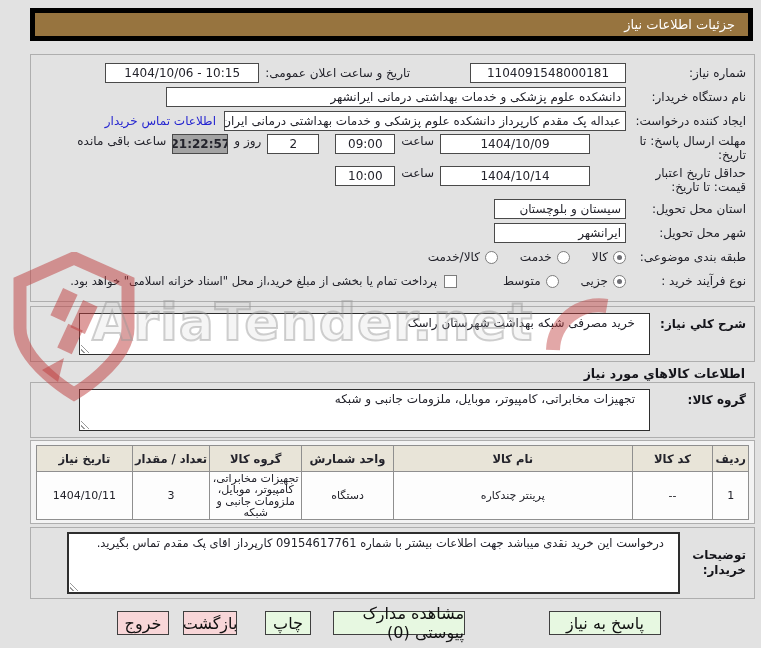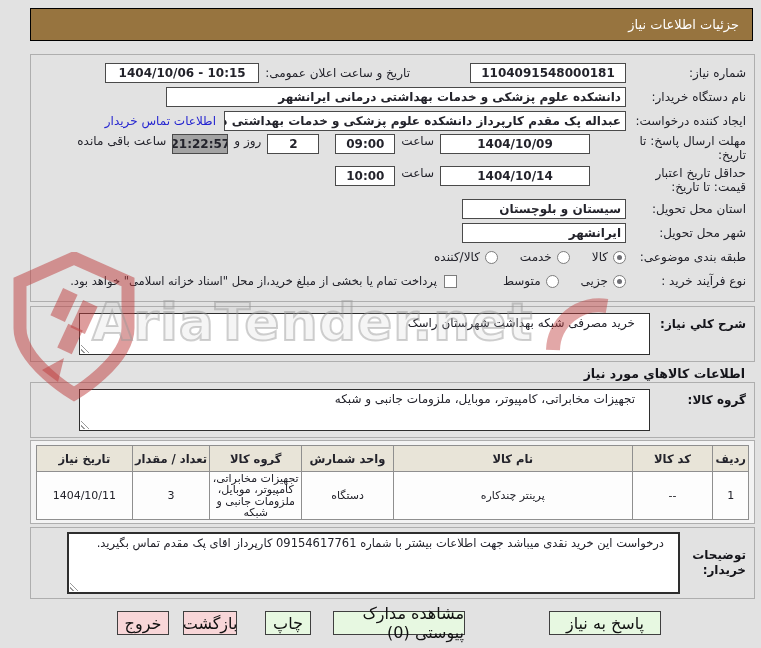--- a/index.html
+++ b/index.html
@@ -7,46 +7,46 @@
   .page {
     position: relative; width: 761px; height: 648px; overflow: hidden;
     background: #e2e2e2; direction: rtl;
     font-family: "DejaVu Sans", sans-serif; font-size: 12px; color: #23232b;
   }
   .ltr { direction: ltr; unicode-bidi: isolate; }
 
   
   .titlebar {
     position: absolute; top: 8px; left: 30px; right: 8px; height: 33px;
-    background: #97743F; border: 1px solid #000000; color: #fff;
+    background: #97743F; border: 5px solid #000000; color: #fff;
     display: flex; align-items: center; padding: 0 13px 0 6px; font-size: 13px;
   }
 
   
   .box { position: absolute; left: 30px; right: 6px; border: 1px solid #aeaeae; }
   .boxA { top: 54px;  height: 248px; padding: 7px 8px 0 6px; }
   .boxB { top: 306px; height: 56px;  padding: 6px 8px; display: flex; align-items: flex-start; }
   .boxC { top: 382px; height: 56px;  padding: 6px 8px; display: flex; align-items: flex-start; }
   .boxD { top: 440px; height: 84px;  padding: 4px 5px; background: #f3f3f3; }
   .boxE { top: 527px; height: 72px;  padding: 4px 8px; display: flex; align-items: center; }
 
   .row { display: flex; align-items: center; min-height: 22px; margin-bottom: 2px; }
   .row.tall { align-items: flex-start; min-height: 30px; }
   .lblcol { width: 120px; flex: none; line-height: 14px; }
   .lbl2 { white-space: nowrap; }
   .bold { font-weight: bold; color: #14141a; }
 
   .in {
     background: #fff; border: 1px solid #4a4a4a; height: 20px;
     display: flex; align-items: center; justify-content: center;
-    font-size: 12px; overflow: hidden; white-space: nowrap; flex: none; font-weight: bold;
+    font-size: 12px; overflow: hidden; white-space: nowrap; flex: none;
   }
   .in.rightal { justify-content: flex-start; padding: 0 4px; }
   .in.clip { justify-content: flex-start; padding: 0 4px; }
-  .w154{width:154px} .w156{width:156px} .w160{width:164px} .w460{width:460px}
+  .w154{width:154px} .w156{width:156px} .w160{width:132px} .w460{width:460px}
   .w402{width:402px} .w150{width:150px} .w60{width:60px} .w52{width:52px} .w56{width:56px}
   .yellow { background: #a3a3a3; font-weight: bold; }
 
   .link { color: #2525d0; cursor: pointer; white-space: nowrap; margin-right: 8px; }
 
   .radio {
     width: 13px; height: 13px; border-radius: 50%; background: #fff;
     border: 1px solid #7d7d7d; flex: none; position: relative; margin-left: 5px;
   }
   .radio.sel::after {
@@ -166,21 +166,21 @@
       <span class="in w160 rightal">ایرانشهر</span>
     </div>
 
     <div class="row">
       <span class="lblcol">طبقه بندی موضوعی:</span>
       <span class="radio sel"></span>
       <span class="radio-lbl">کالا</span>
       <span class="radio"></span>
       <span class="radio-lbl">خدمت</span>
       <span class="radio"></span>
-      <span class="radio-lbl">کالا/کننده</span>
+      <span class="radio-lbl">کالا/خدمت</span>
     </div>
 
     <div class="row">
       <span class="lblcol">نوع فرآیند خرید :</span>
       <span class="radio sel"></span>
       <span class="radio-lbl">جزیی</span>
       <span class="radio"></span>
       <span class="radio-lbl">متوسط</span>
       <span class="checkbox"></span>
       <span class="note-txt">پرداخت تمام یا بخشی از مبلغ خرید،از محل "اسناد خزانه اسلامی" خواهد بود.</span>

